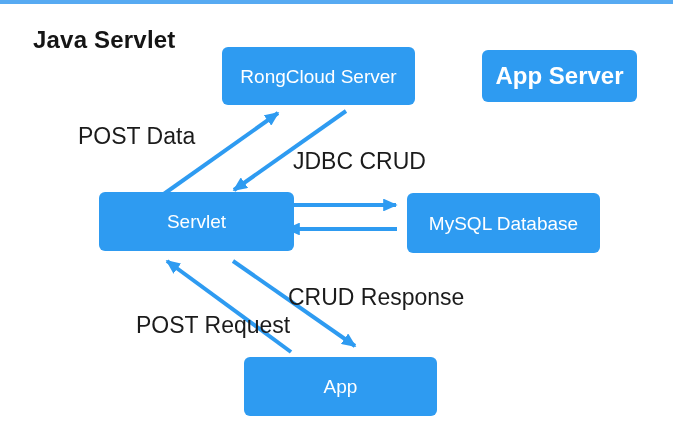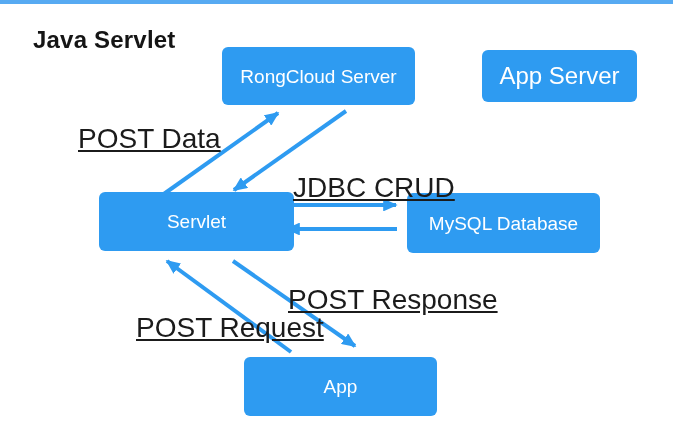--- a/index.html
+++ b/index.html
@@ -30,28 +30,27 @@
     border-radius:6px;
     display:flex;align-items:center;justify-content:center;
     z-index:2;
   }
   .node span{
     font-size:19px;
     line-height:1;
   }
   .node.emphasis span{
     font-size:24px;
-    font-weight:normal;
+    font-weight:bold;
   }
   .flabel{
     position:absolute;
-    font-size:28px;
+    font-size:23px;
     white-space:nowrap;
     z-index:3;
-    text-decoration:underline;
   }
 </style>
 </head>
 <body>
 
 <div id="canvas" style="background: rgb(255, 255, 255);">
   <div id="topbar" style="background: rgb(87, 170, 242); height: 4px;"></div>
 
   <h1 id="page-title" style="color: rgb(21, 21, 21);">Java Servlet</h1>
 
@@ -81,17 +80,17 @@
       </div>
       <div class="node" style="left: 407px; top: 193px; width: 193px; height: 60px; background: rgb(46, 155, 241); color: rgb(255, 255, 255); align-items: center;">
         <span>MySQL Database</span>
       </div>
       <div class="node" style="left: 244px; top: 357px; width: 193px; height: 59px; background: rgb(46, 155, 241); color: rgb(255, 255, 255);">
         <span>App</span>
       </div>
     </div>
   <div id="labels">
       <div class="flabel" style="left: 78px; top: 123px; color: rgb(27, 27, 27);">POST Data</div>
-      <div class="flabel" style="left: 293px; top: 172px; color: rgb(27, 27, 27);">JDBC CRUD</div>
-      <div class="flabel" style="left: 288px; top: 284px; color: rgb(27, 27, 27);">POST Response</div>
+      <div class="flabel" style="left: 293px; top: 148px; color: rgb(27, 27, 27);">JDBC CRUD</div>
+      <div class="flabel" style="left: 288px; top: 284px; color: rgb(27, 27, 27);">CRUD Response</div>
       <div class="flabel" style="left: 136px; top: 312px; color: rgb(27, 27, 27);">POST Request</div>
     </div>
 </div>
 
 </body></html>

